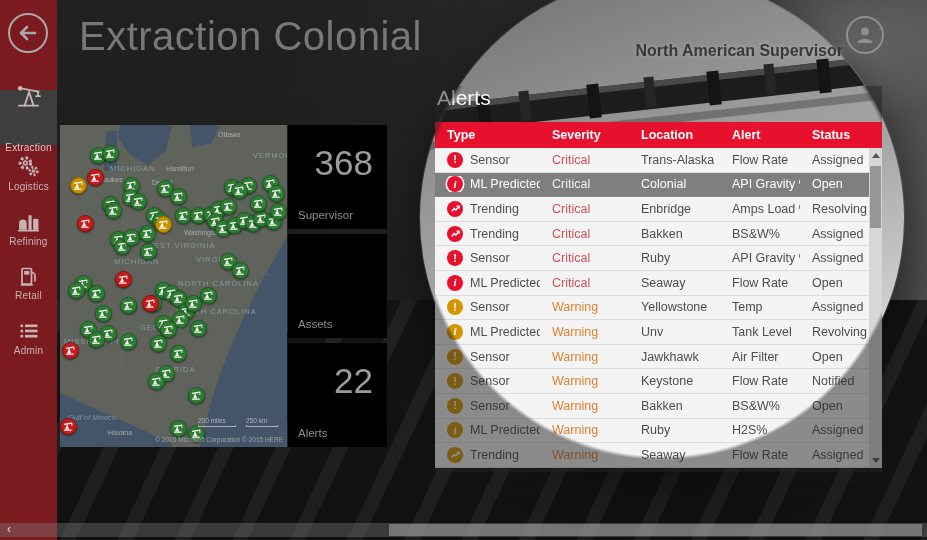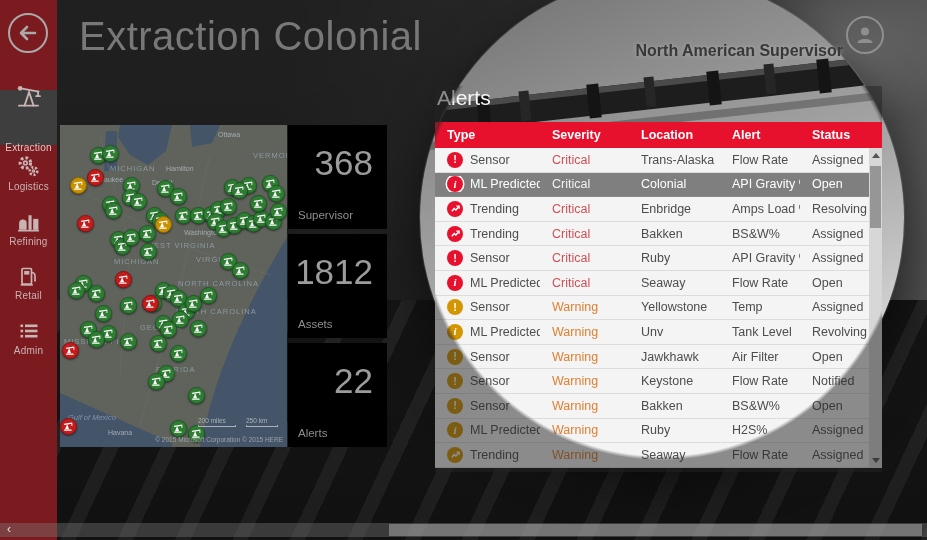--- a/index.html
+++ b/index.html
@@ -835,21 +835,20 @@
     </div>
     <div class="map-attrib">© 2015 Microsoft Corporation  © 2015 HERE</div>
   </div>
 
   <div class="kpi-col" id="kpi-col">
       <div class="kpi">
         <div class="kpi-value">368</div>
         <div class="kpi-label">Supervisor</div>
       </div>
       <div class="kpi">
-        <div class="kpi-value">1812</div>
         <div class="kpi-label">Assets</div>
       </div>
       <div class="kpi">
         <div class="kpi-value">22</div>
         <div class="kpi-label">Alerts</div>
       </div>
     </div>
 
   <div class="alerts">
     <div class="alerts-title">Alerts</div>

